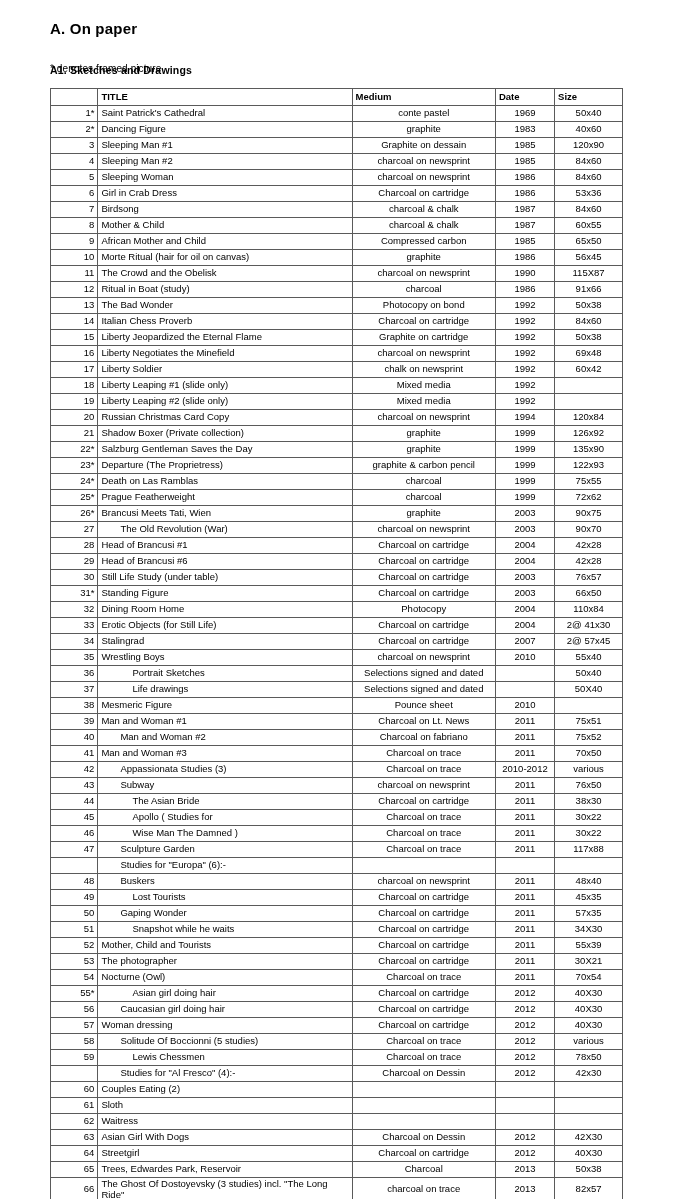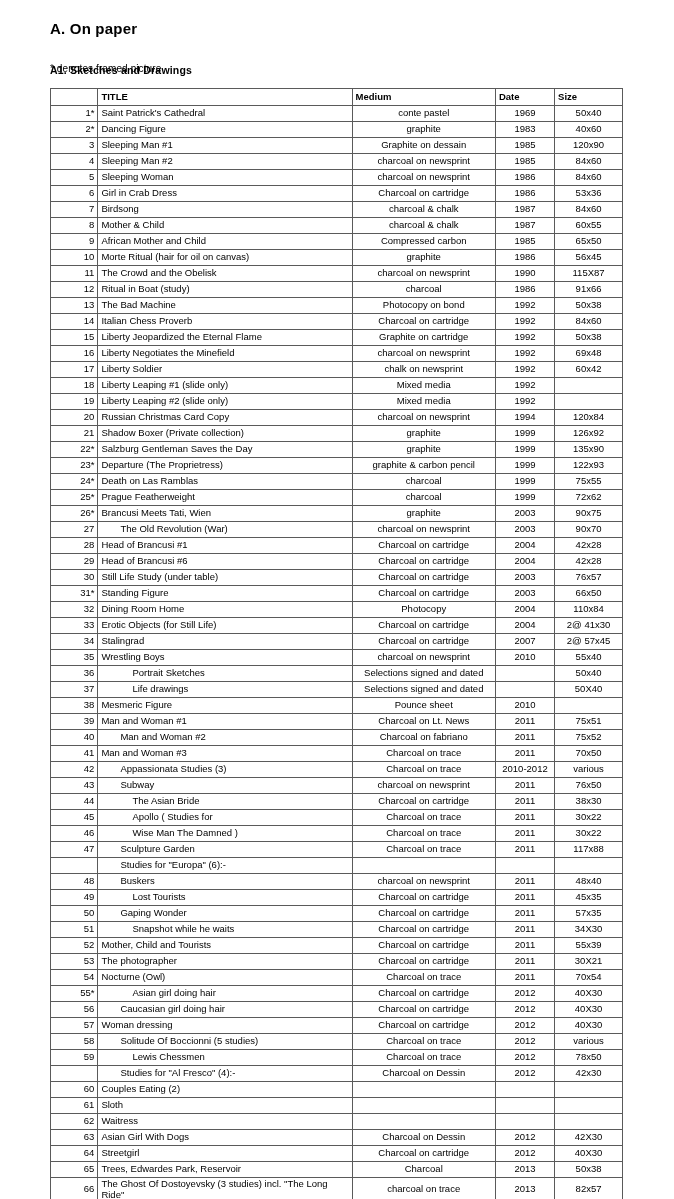--- a/index.html
+++ b/index.html
@@ -202,21 +202,21 @@
         </tr>
         <tr>
           <td class="num">12</td>
           <td class="title">Ritual in Boat (study)</td>
           <td class="medium">charcoal</td>
           <td class="date">1986</td>
           <td class="size">91x66</td>
         </tr>
         <tr>
           <td class="num">13</td>
-          <td class="title">The Bad Machine</td>
+          <td class="title">The Bad Wonder</td>
           <td class="medium">Photocopy on bond</td>
           <td class="date">1992</td>
           <td class="size">50x38</td>
         </tr>
         <tr>
           <td class="num">14</td>
           <td class="title">Italian Chess Proverb</td>
           <td class="medium">Charcoal on cartridge</td>
           <td class="date">1992</td>
           <td class="size">84x60</td>

